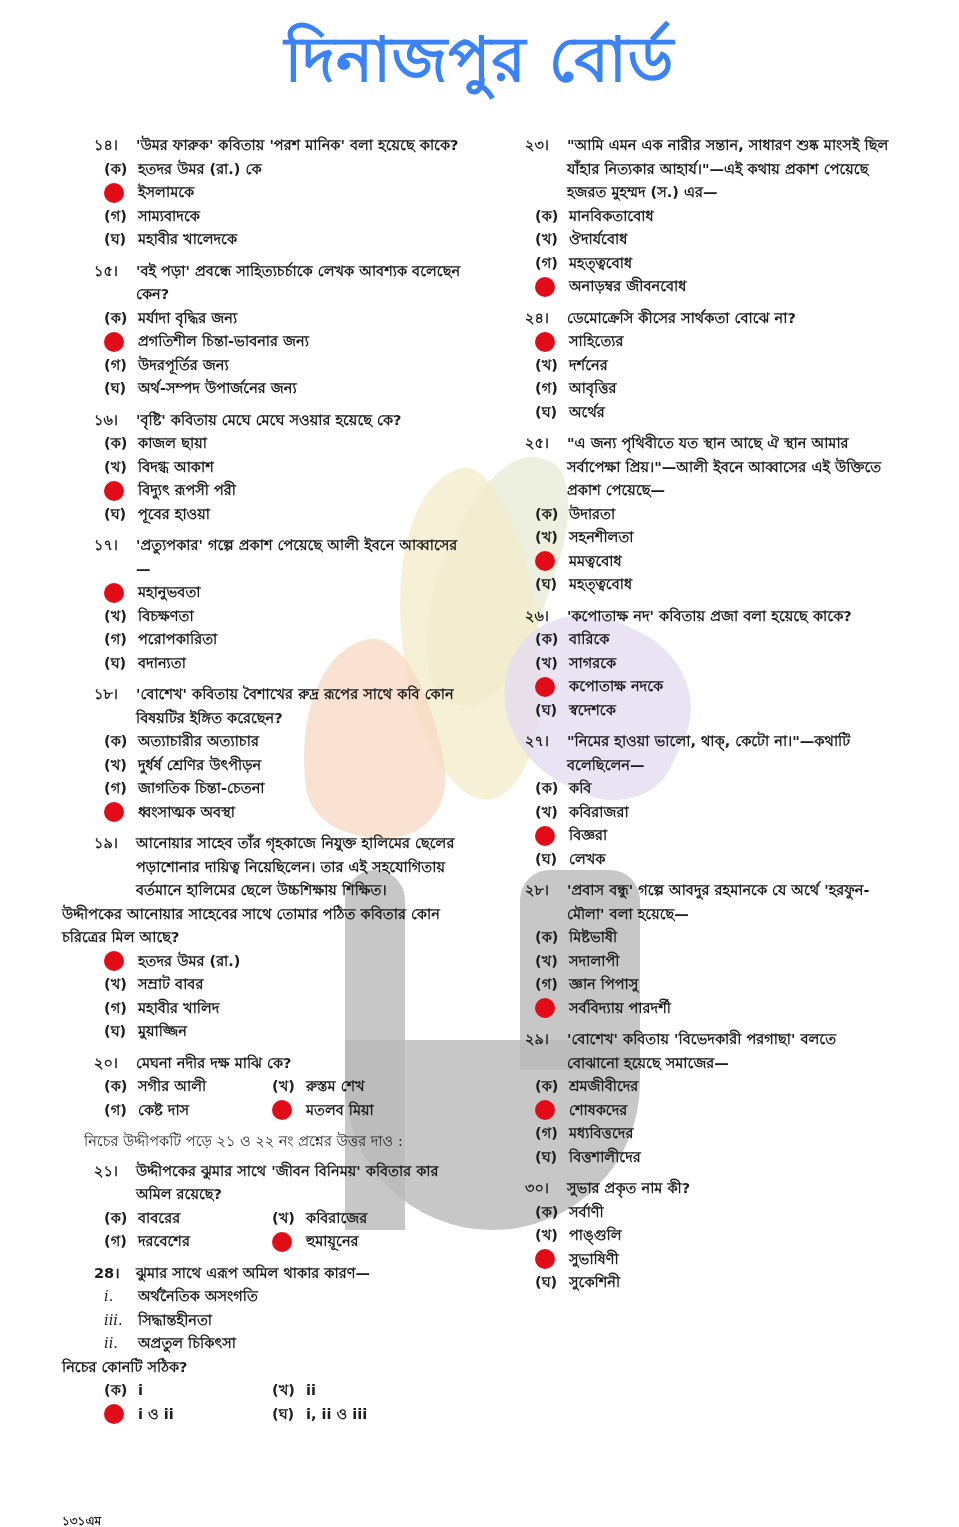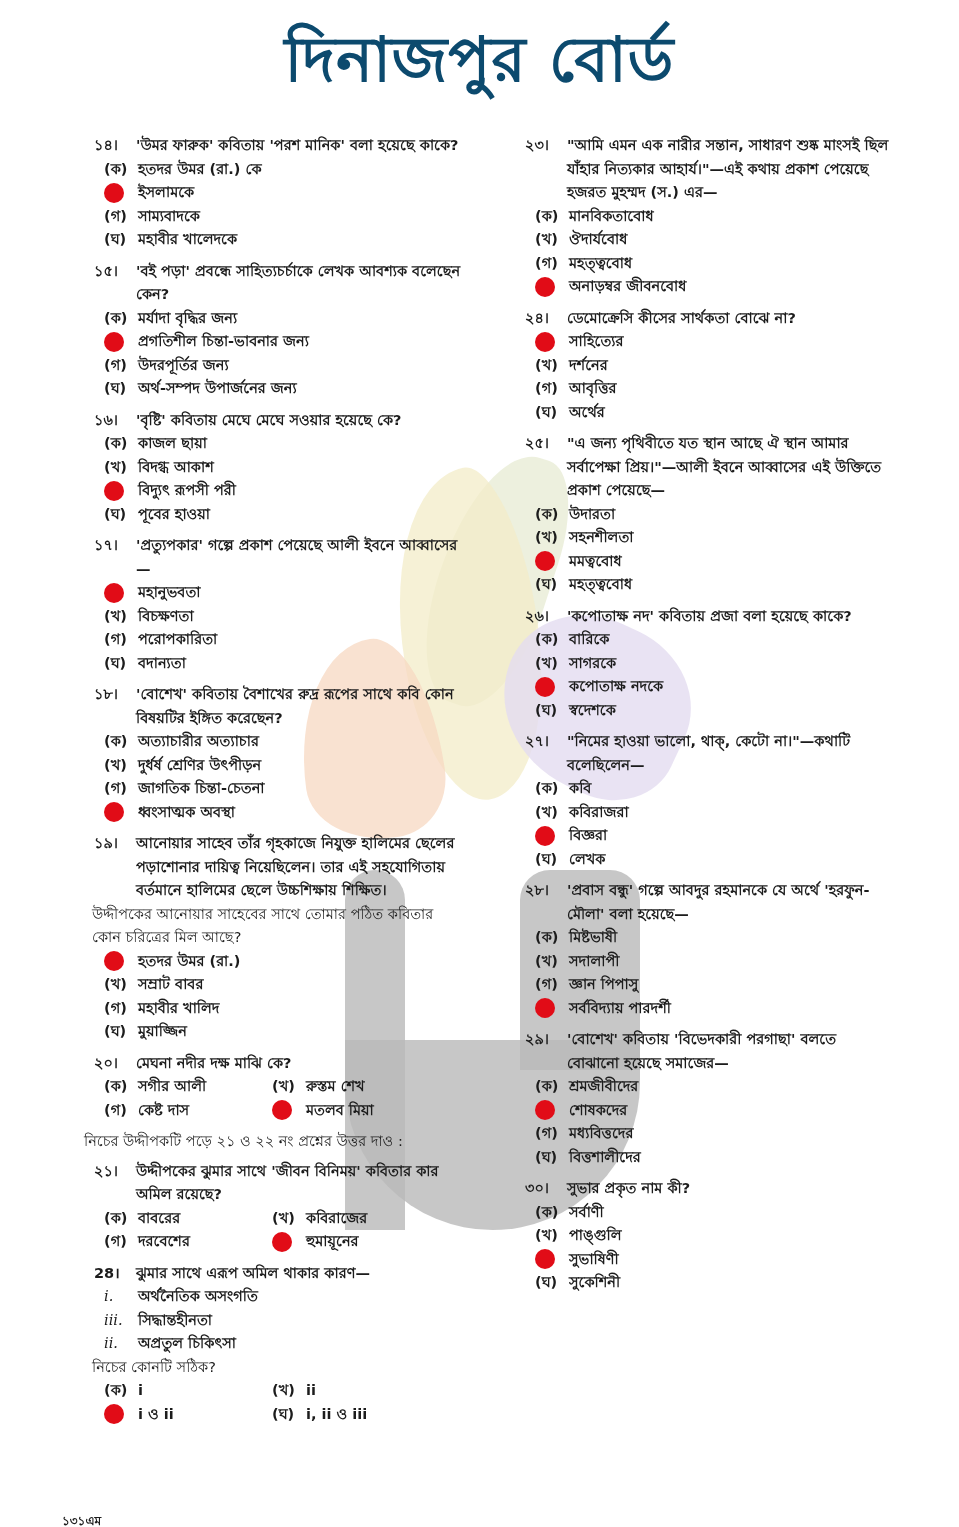--- a/index.html
+++ b/index.html
@@ -4,21 +4,21 @@
 <style>
   html, body { margin: 0; padding: 0; }
   body {
     width: 959px; height: 1527px; overflow: hidden; position: relative;
     background: #ffffff; color: #1c1c1c;
     font-family: "DejaVu Sans", sans-serif;
   }
   .title {
     position: absolute; left: 0; top: 12px; width: 959px; text-align: center;
     font-family: "DejaVu Sans", sans-serif; font-weight: bold;
-    font-size: 62px; color: #0c4a6e; letter-spacing: 1px; z-index: 3;
+    font-size: 62px; color: #3b82f6; letter-spacing: 1px; z-index: 3;
   }
   
   .wm { position: absolute; z-index: 1; pointer-events: none; }
   .wm-yellow { left: 400px; top: 470px; width: 140px; height: 330px; background: #f3ecc8; opacity: .75;
     border-radius: 70% 30% 60% 40% / 60% 40% 60% 40%; transform: rotate(-12deg); }
   .wm-green { left: 440px; top: 450px; width: 110px; height: 260px; background: #e6ead0; opacity: .7;
     border-radius: 60% 40% 50% 50%; transform: rotate(18deg); }
   .wm-orange { left: 300px; top: 640px; width: 140px; height: 200px; background: #f7d8c2; opacity: .75;
     border-radius: 60% 40% 40% 60% / 70% 70% 30% 30%; transform: rotate(-8deg); }
   .wm-purple { left: 500px; top: 620px; width: 190px; height: 170px; background: #e4dcf0; opacity: .8;
@@ -41,21 +41,21 @@
   .opts { margin-left: 42px; }
   .opt { display: flex; align-items: center; height: 23.5px; }
   .opt-marker { width: 34px; flex: none; font-weight: bold; }
   .opt-dot { width: 20px; height: 20px; border-radius: 50%; background: #e10c17; margin-right: 14px; flex: none; }
   .opt-label { font-weight: bold; }
   .opts-grid { margin-left: 42px; display: grid; grid-template-columns: 168px 200px; }
   .para { margin-left: 22px; font-weight: normal; margin-bottom: 6px; }
   .roman { display: flex; height: 23.5px; margin-left: 42px; }
   .roman-num { width: 34px; font-style: italic; font-family: "DejaVu Serif", serif; }
   .roman-text { font-weight: bold; }
-  .sub-q { margin-left: 30px; font-weight: normal; }
+  .sub-q { font-weight: bold; }
   .footer-label { position: absolute; left: 62px; top: 1512px; font-size: 12px; font-weight: bold; z-index: 2; }
 </style>
 </head>
 <body>
 
 <div class="title">দিনাজপুর বোর্ড</div>
 
 <div class="wm wm-green"></div>
 <div class="wm wm-yellow"></div>
 <div class="wm wm-orange"></div>

